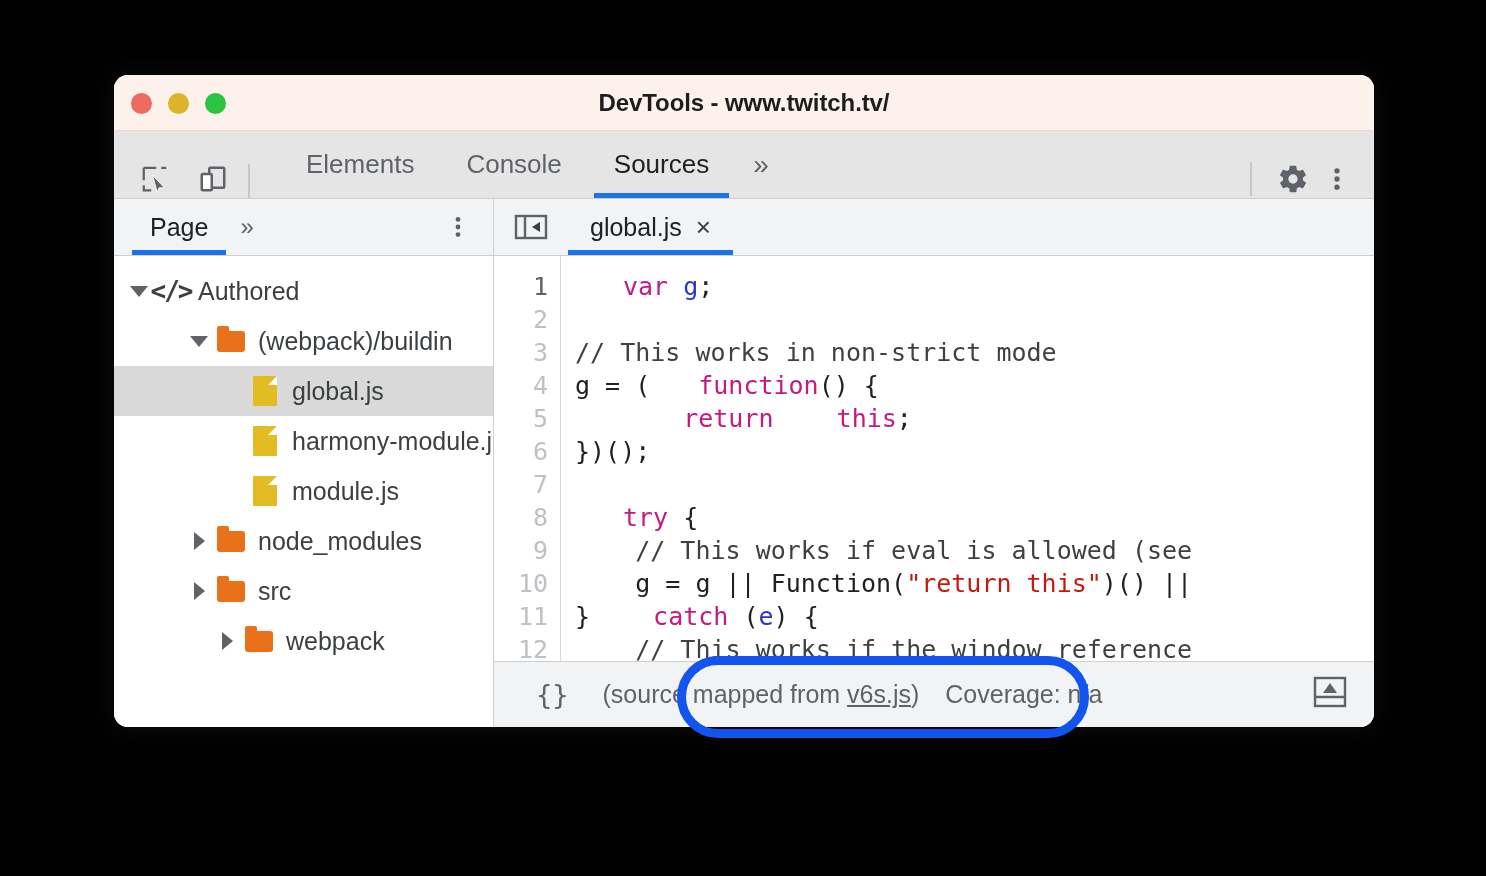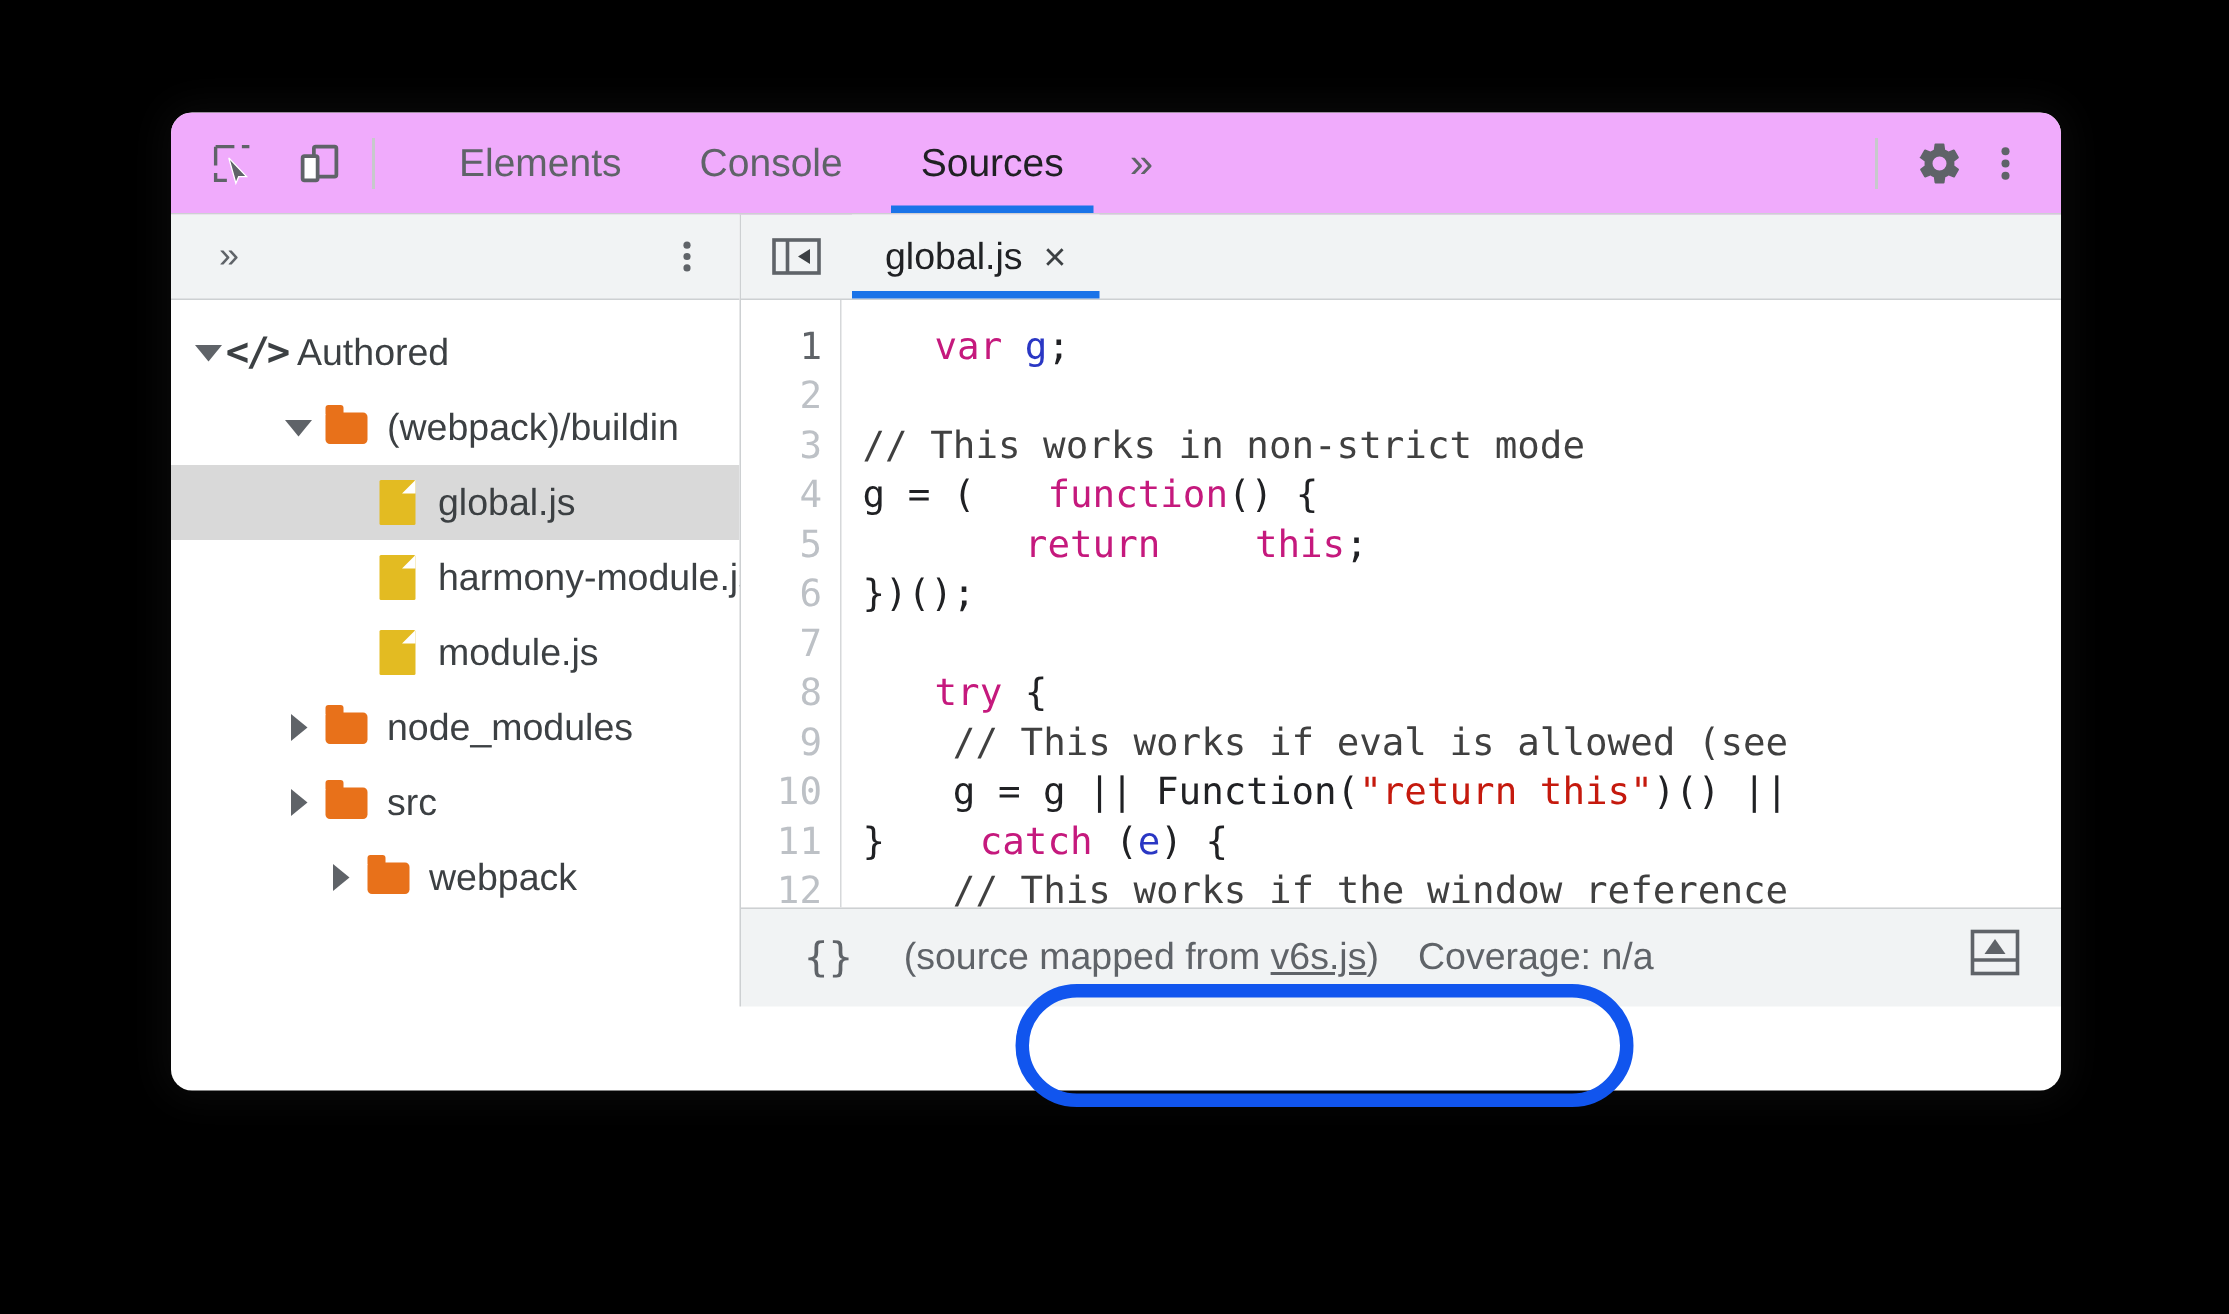--- a/index.html
+++ b/index.html
@@ -44,24 +44,24 @@
     font-size: 24px;
     font-weight: bold;
     color: #1d1d1d;
     letter-spacing: -0.1px;
   }
 
   
   .dt-toolbar {
     position: relative;
     height: 68px;
-    background: #f0abfc;
+    background: #e5e5e5;
     border-bottom: 1px solid #cdd0d2;
     display: flex;
-    align-items: center;
+    align-items: flex-end;
     padding: 0 18px 0 22px;
   }
   .tool-icons { display: flex; align-items: center; gap: 20px; }
   .icon-btn {
     width: 38px; height: 38px;
     display: flex; align-items: center; justify-content: center;
     cursor: pointer;
   }
   .vsep { width: 2px; height: 34px; background: #c6c9cb; margin: 0 16px; }
 
@@ -241,20 +241,28 @@
     border-radius: 42px;
     pointer-events: none;
   }
 </style>
 </head>
 <body>
 
 <div id="root">
   <div class="window">
 
+    <div class="titlebar">
+      <div class="lights">
+        <div class="light red"></div>
+        <div class="light yellow"></div>
+        <div class="light green"></div>
+      </div>
+      <div class="title-text">DevTools - www.twitch.tv/</div>
+    </div>
 
     <div class="dt-toolbar">
       <div class="tool-icons">
         <div class="icon-btn">
           <svg width="30" height="30" viewBox="0 0 24 24">
             <path d="M3 3 H13 M3 3 V13 M3 17 V21 H9 M21 3 H17" fill="none" stroke="#5f6368" stroke-width="1.8"></path>
             <path d="M10 9 L19.5 19 L15.3 19 L13.8 22.5 Z" fill="#5f6368" stroke="#fff" stroke-width="0.7"></path>
           </svg>
         </div>
         <div class="icon-btn">
@@ -285,20 +293,21 @@
             <circle cx="12" cy="19" r="2.3" fill="#5f6368"></circle>
           </svg>
         </div>
       </div>
     </div>
 
     <div class="dt-body">
 
       <div class="navigator">
         <div class="nav-tabs">
+          <div class="nav-tab active">Page</div>
           <div class="nav-chevrons">»</div>
           <div class="nav-kebab">
             <svg width="26" height="26" viewBox="0 0 24 24">
               <circle cx="12" cy="5" r="2.2" fill="#5f6368"></circle>
               <circle cx="12" cy="12" r="2.2" fill="#5f6368"></circle>
               <circle cx="12" cy="19" r="2.2" fill="#5f6368"></circle>
             </svg>
           </div>
         </div>
 

